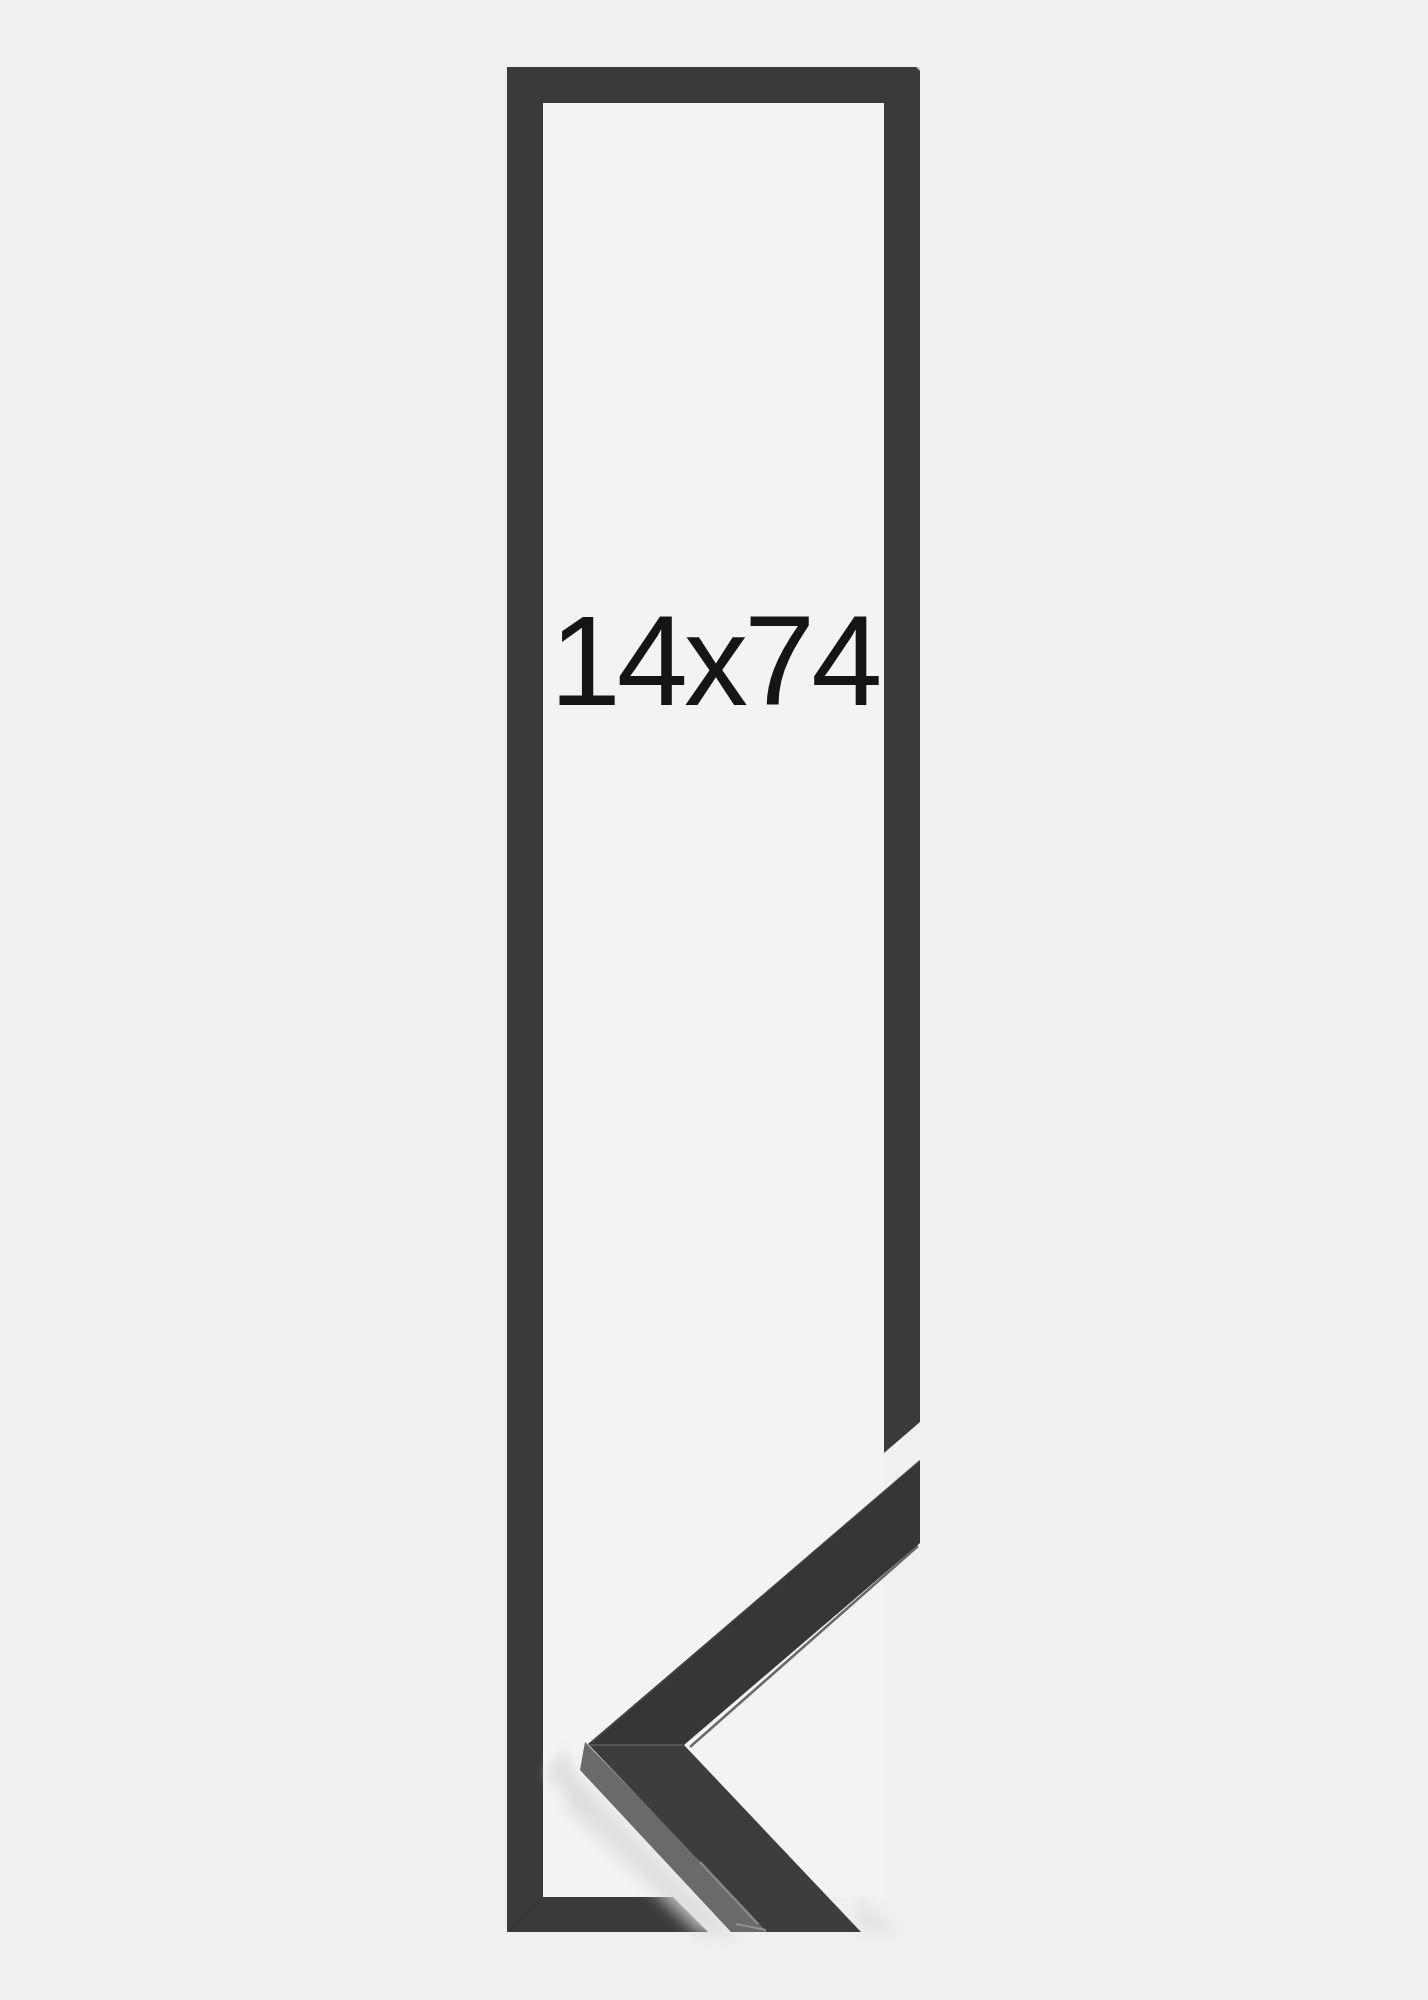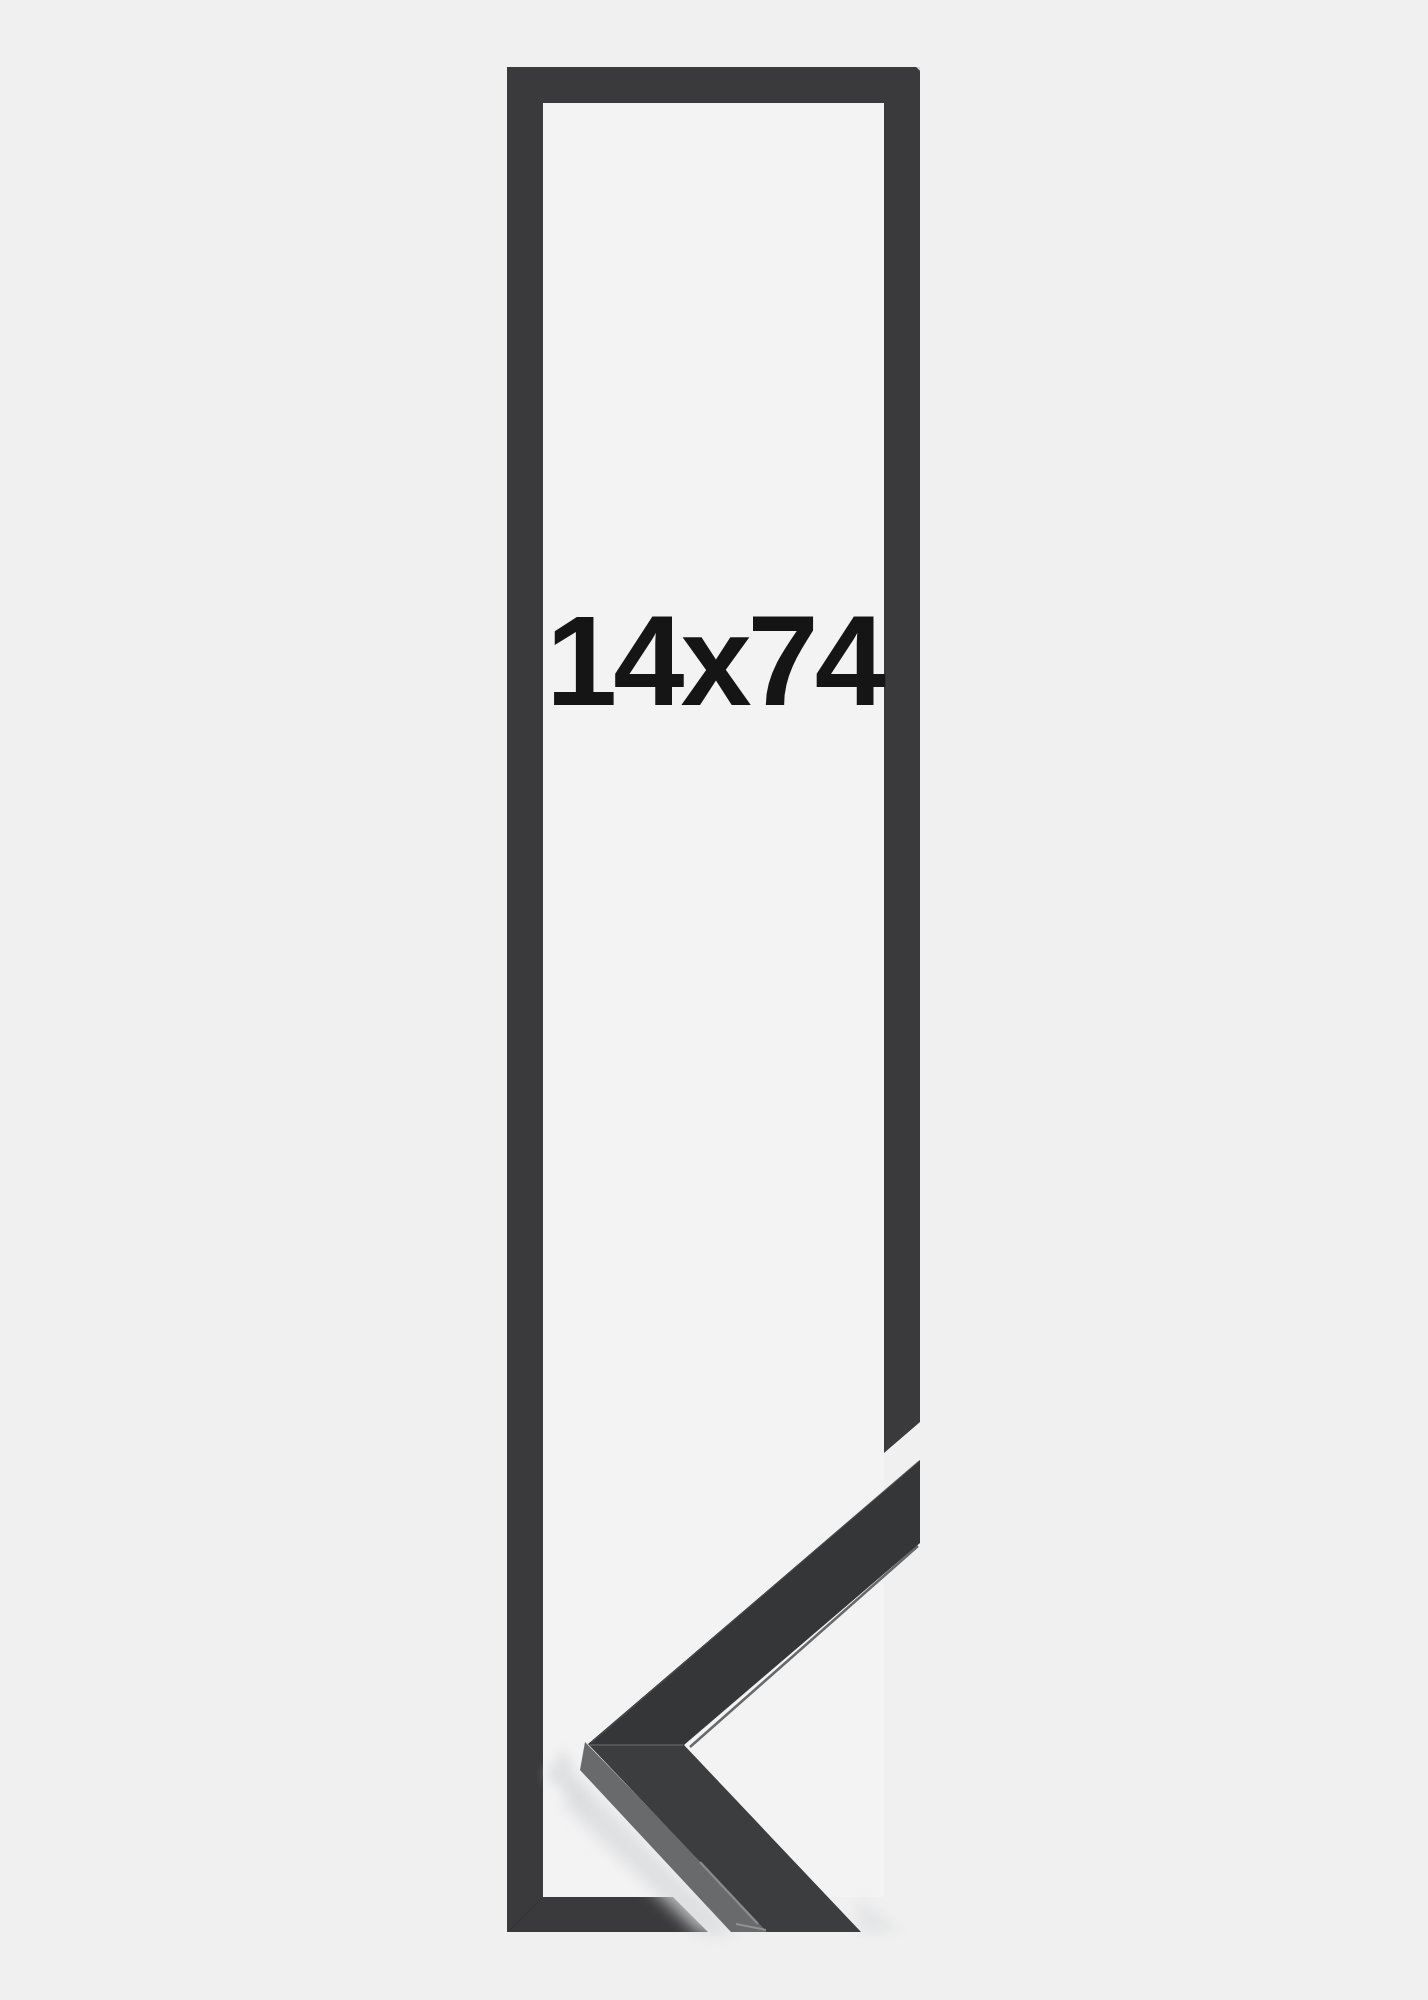--- a/index.html
+++ b/index.html
@@ -18,21 +18,21 @@
     position: absolute;
     inset: 0;
     display: block;
   }
   .size-label {
     position: absolute;
     top: 597px;
     left: 0;
     width: 100%;
     text-align: center;
-    font-weight: 700;
+    font-weight: 400;
     font-size: 128px;
     line-height: 128px;
     letter-spacing: -4px;
     color: #151515;
     user-select: none;
   }
 </style>
 </head>
 <body>
 

